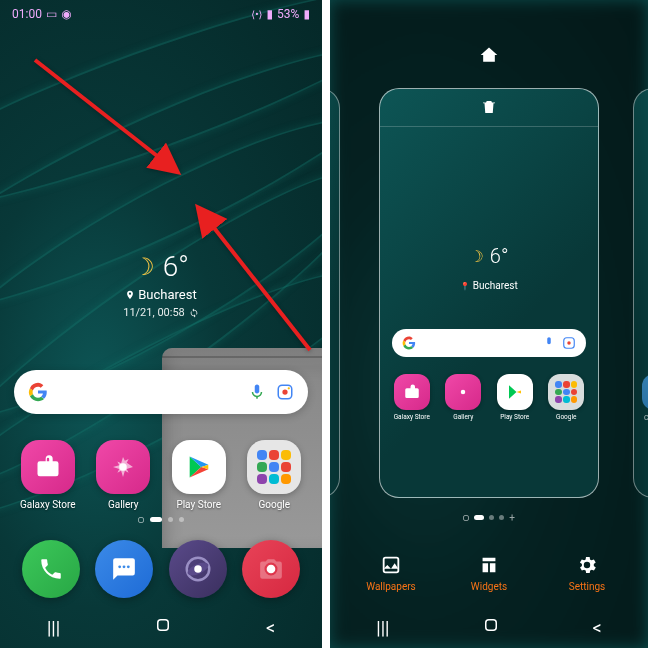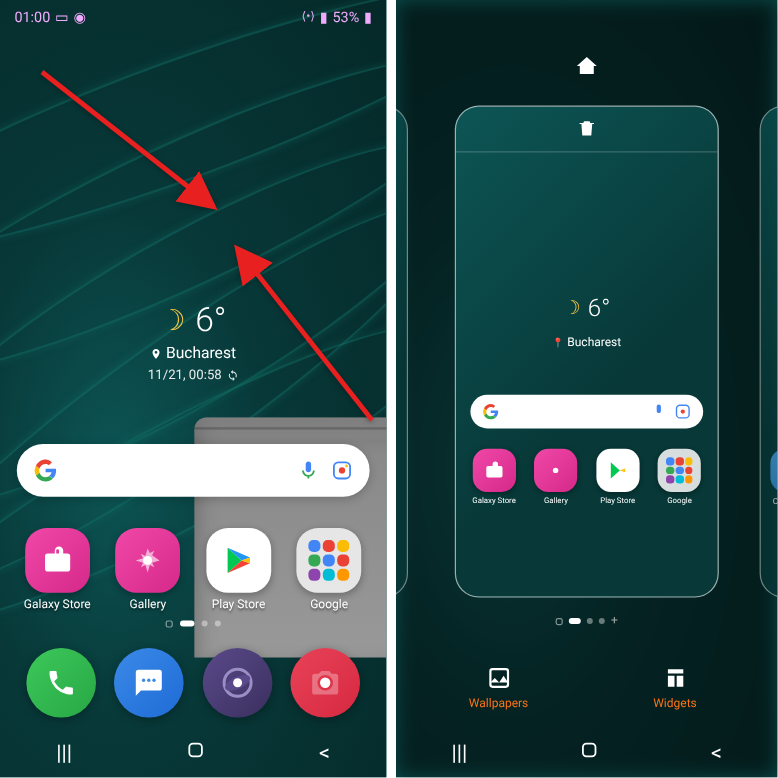--- a/index.html
+++ b/index.html
@@ -370,20 +370,26 @@
           <path d="M4 16l4-4 4 4 4-6 4 6"></path>
         </svg>
       <span class="tool-label">Wallpapers</span>
     </div>
     <div class="tool-item">
       <svg viewBox="0 0 24 24" fill="#fff">
           <path d="M5 4h14v4H5zM5 10h6v10H5zM13 10h6v10h-6z"></path>
         </svg>
       <span class="tool-label">Widgets</span>
     </div>
+    <div class="tool-item">
+      <svg viewBox="0 0 24 24" fill="#fff">
+          <path d="M19.4 13l.1-1-.1-1 2.1-1.6-2-3.5-2.5 1a7 7 0 00-1.7-1l-.4-2.6h-4l-.4 2.6a7 7 0 00-1.7 1l-2.5-1-2 3.5L6.5 11l-.1 1 .1 1-2.1 1.6 2 3.5 2.5-1a7 7 0 001.7 1l.4 2.6h4l.4-2.6a7 7 0 001.7-1l2.5 1 2-3.5L19.4 13zM12 15.5A3.5 3.5 0 1112 8.5a3.5 3.5 0 010 7z"></path>
+        </svg>
+      <span class="tool-label">Settings</span>
+    </div>
   </div>
 
   <div class="nav-bar">
     <span>|||</span>
     <span><svg width="18" height="18" viewBox="0 0 24 24" fill="none" stroke="#fff" stroke-width="2">
           <rect x="5" y="5" width="14" height="14" rx="4"></rect>
         </svg></span>
     <span>&lt;</span>
   </div>
 </div>

